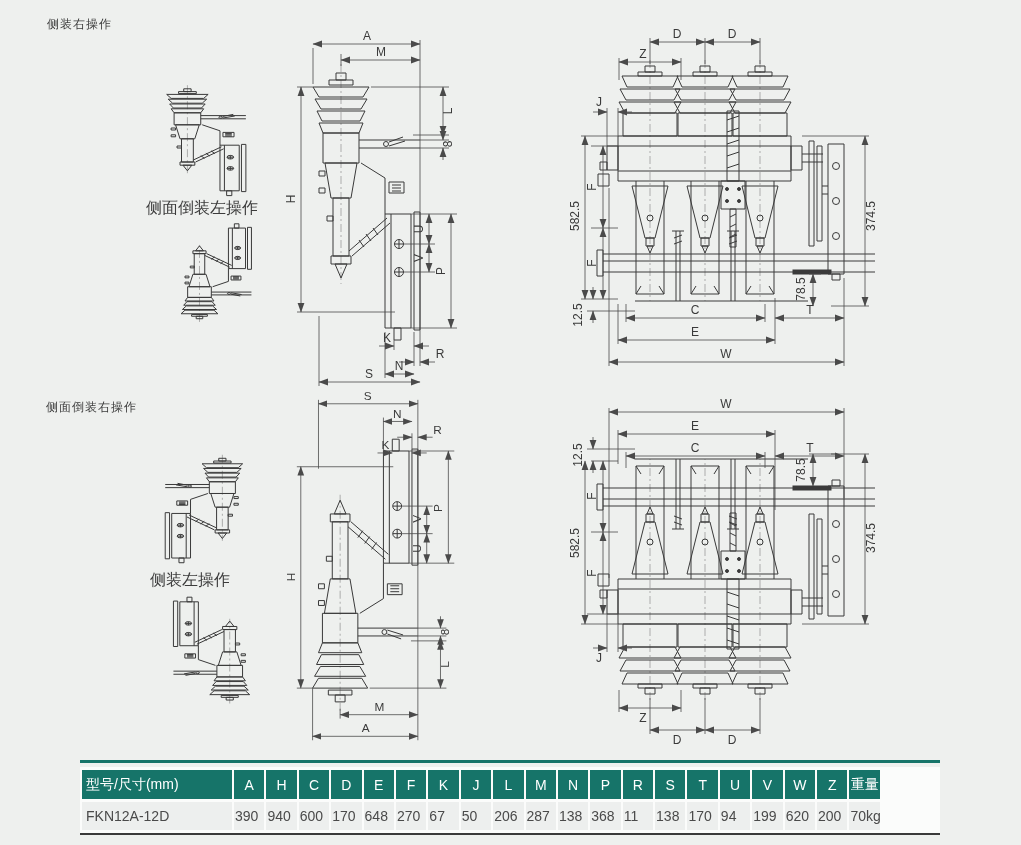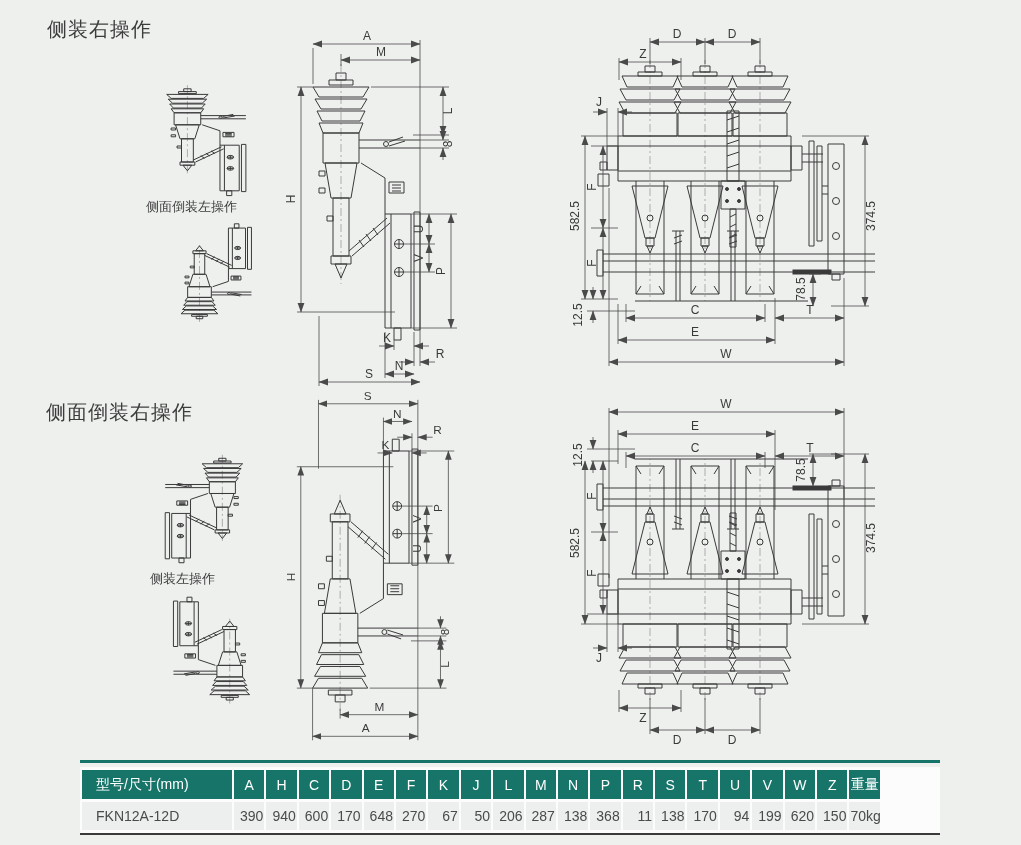--- a/index.html
+++ b/index.html
@@ -1,34 +1,34 @@
 <!DOCTYPE html>
 <html><head>
 <meta charset="utf-8">
 <style>
   html,body{margin:0;padding:0}
   body{font-family:"Liberation Sans","DejaVu Sans",sans-serif;background:#e8eae8}
   .page{position:relative;width:1021px;height:845px;background:#eef0ee;overflow:hidden}
-  .sec-title{position:absolute;font-size:20px;color:#3c3c3c;letter-spacing:1px}
-  .thumb-caption{position:absolute;font-size:13px;color:#3c3c3c}
+  .sec-title{position:absolute;font-size:12px;color:#3c3c3c;letter-spacing:1px}
+  .thumb-caption{position:absolute;font-size:16px;color:#3c3c3c}
   svg{position:absolute;overflow:visible}
   .ln{stroke:#3a3a3a;stroke-width:1;fill:none;vector-effect:non-scaling-stroke}
   .flb{stroke:#3a3a3a;stroke-width:1;fill:#3a3a3a}
   .cl{stroke:#8f8f8f;stroke-width:0.7;fill:none;stroke-dasharray:8 3 2 3;vector-effect:non-scaling-stroke}
   .dim{stroke:#4a4a4a;stroke-width:0.8;fill:none}
   .dt{font-family:"Liberation Sans","DejaVu Sans",sans-serif;font-size:12px;fill:#3a3a3a}
   
   .table-wrap{position:absolute;left:80px;top:760px;width:860px}
   .accent-line{height:3px;background:#167469;margin-bottom:4px}
   table{width:100%;border-collapse:separate;border-spacing:2px 3px;table-layout:fixed;background:#fbfcfb;border-bottom:2px solid #3a3a3a}
   col.c0{width:150px}
   col.cw{width:56px}
   th{background:#167469;color:#ffffff;font-size:14px;font-weight:normal;height:27px;text-align:center}
-  td{background:#edefee;color:#4a4a4a;font-size:14px;height:26px;text-align:right}
-  .first{text-align:left;padding-left:14px}
+  td{background:#edefee;color:#4a4a4a;font-size:14px;height:26px;text-align:left}
+  .first{text-align:left;padding-left:4px}
 </style>
 </head>
 <body>
 
 <div class="page">
 
 <svg width="0" height="0" style="position:absolute" aria-hidden="true">
   <defs>
     <marker id="ar" viewBox="0 0 10 8" markerWidth="10" markerHeight="8" refX="9" refY="4" orient="auto-start-reverse" markerUnits="userSpaceOnUse">
       <path d="M0,0.6 L9.5,4 L0,7.4 Z" fill="#4a4a4a"></path>
@@ -449,20 +449,20 @@
       <td>206</td>
       <td>287</td>
       <td>138</td>
       <td>368</td>
       <td>11</td>
       <td>138</td>
       <td>170</td>
       <td>94</td>
       <td>199</td>
       <td>620</td>
-      <td>150</td>
+      <td>200</td>
       <td>70kg</td>
     </tr>
   </tbody>
       </table>
 </div>
 
 </div>
 
 </body></html>

